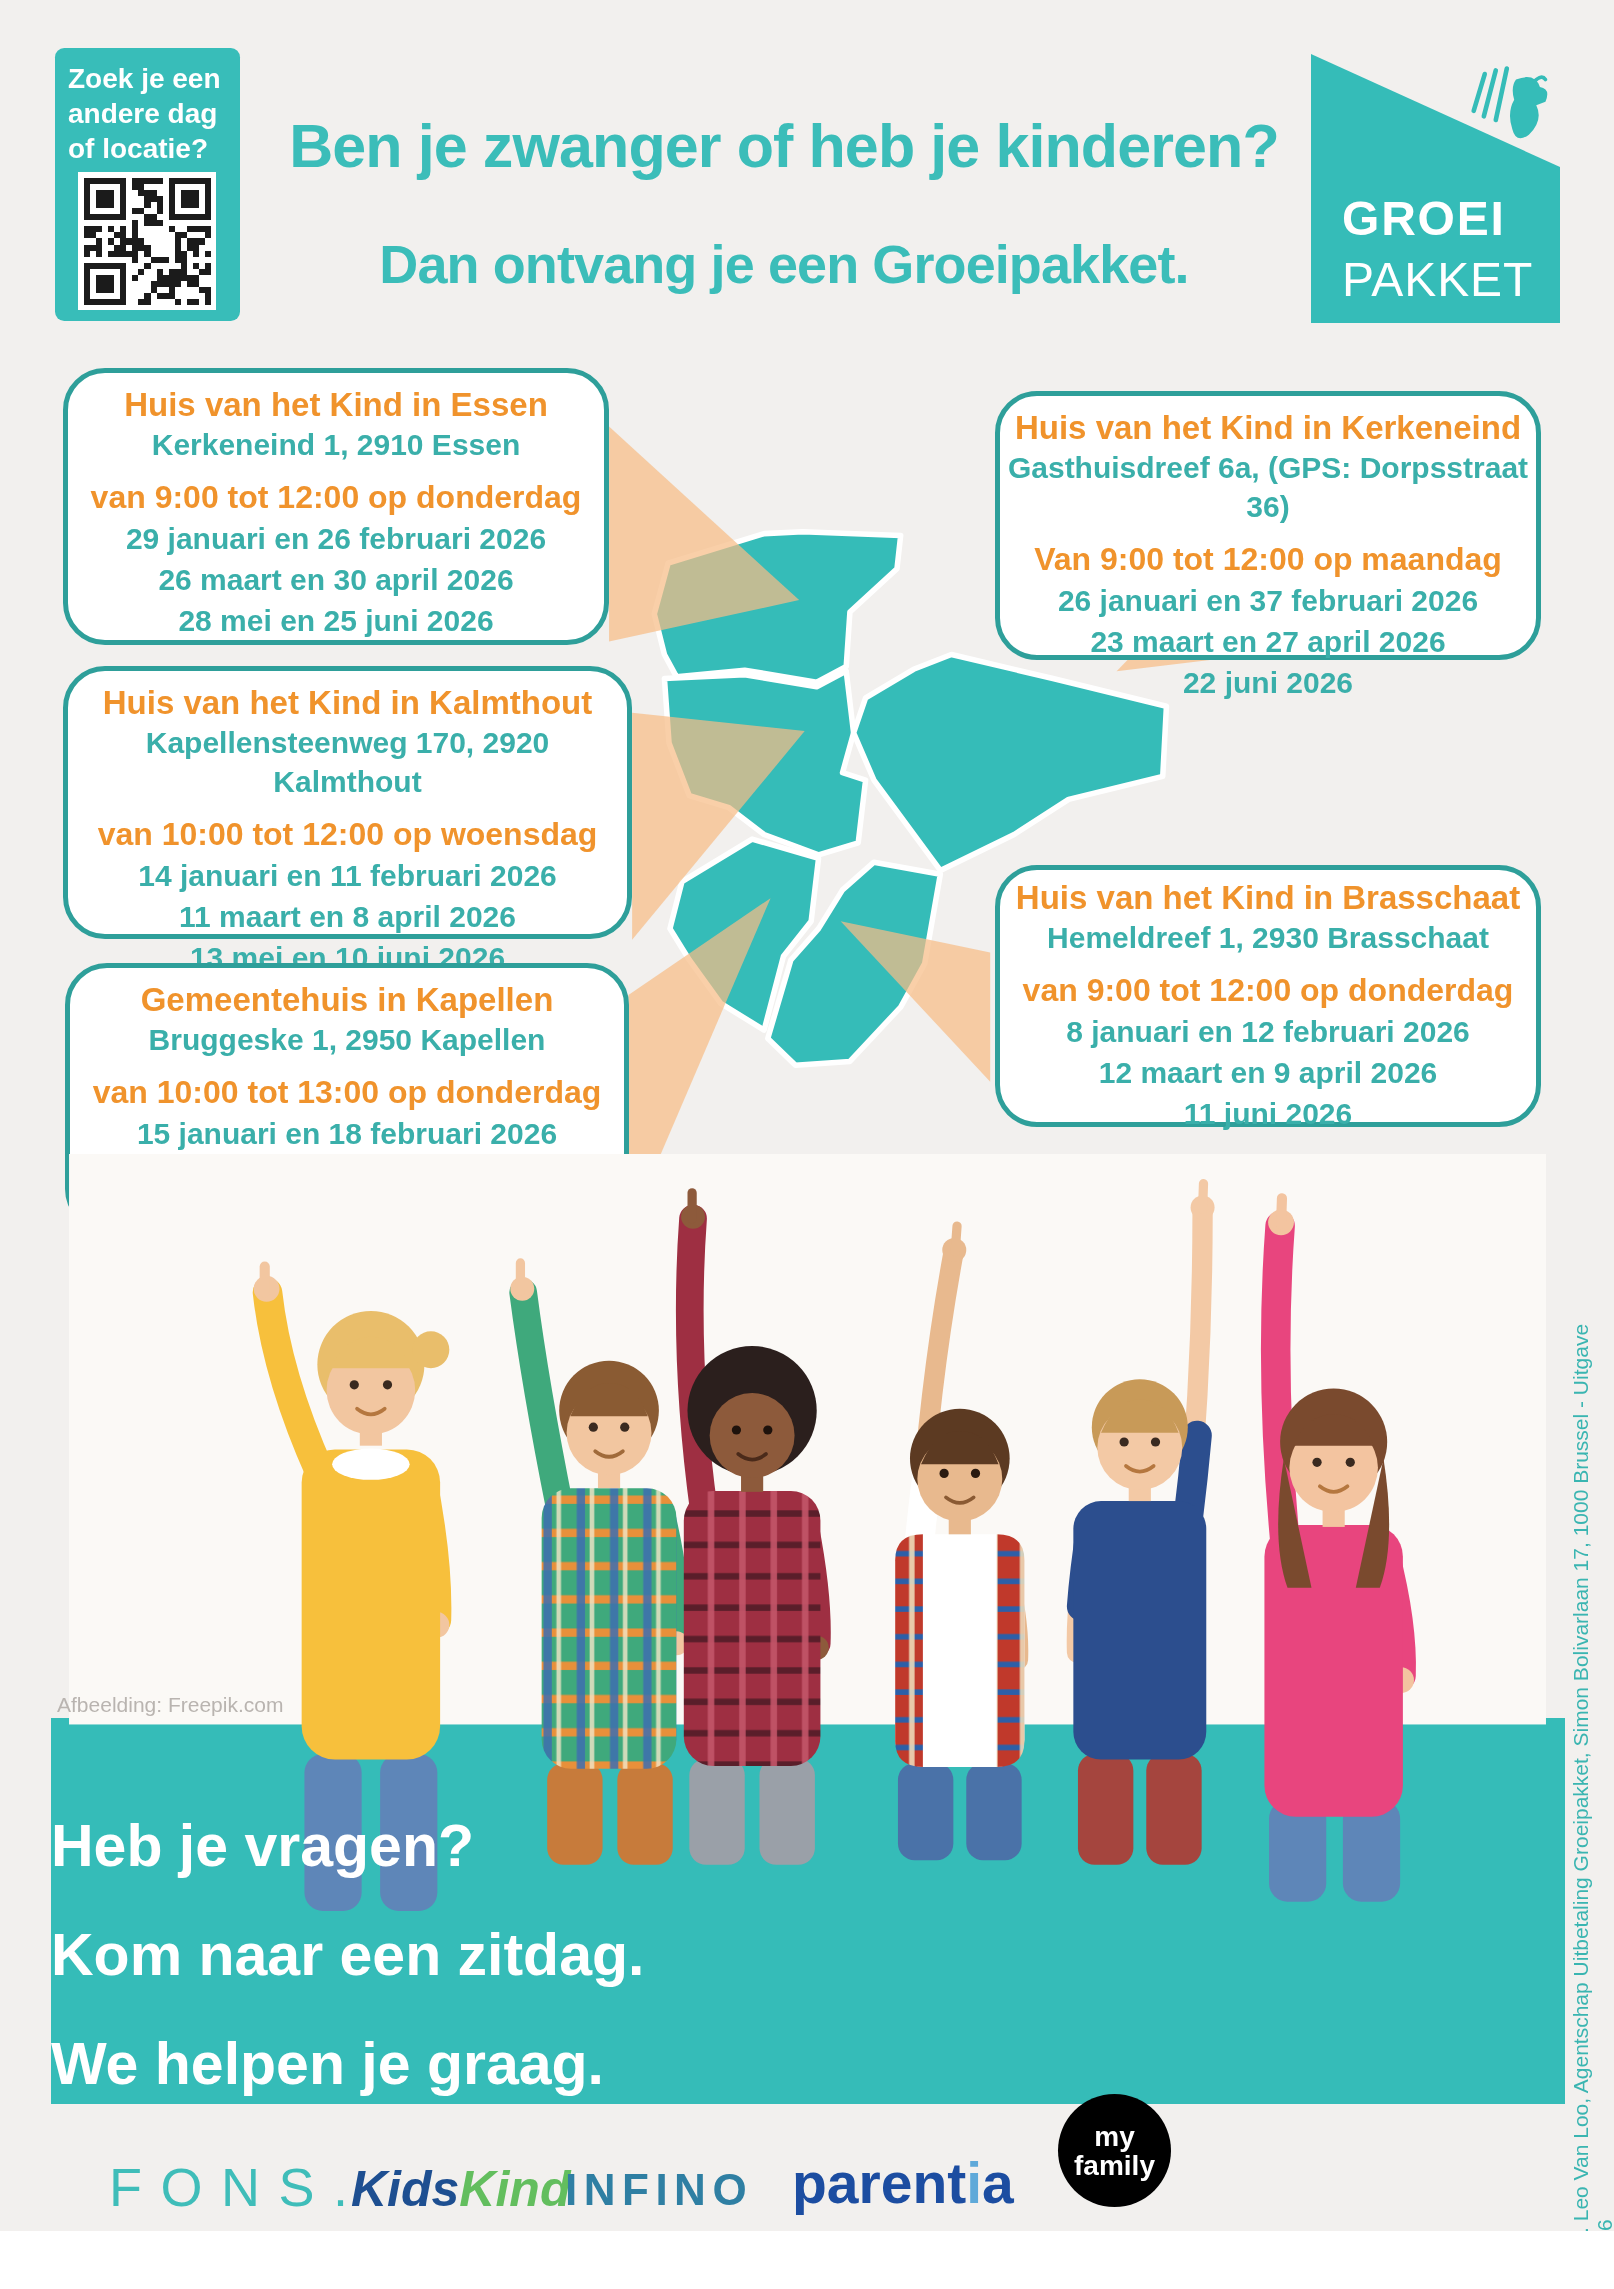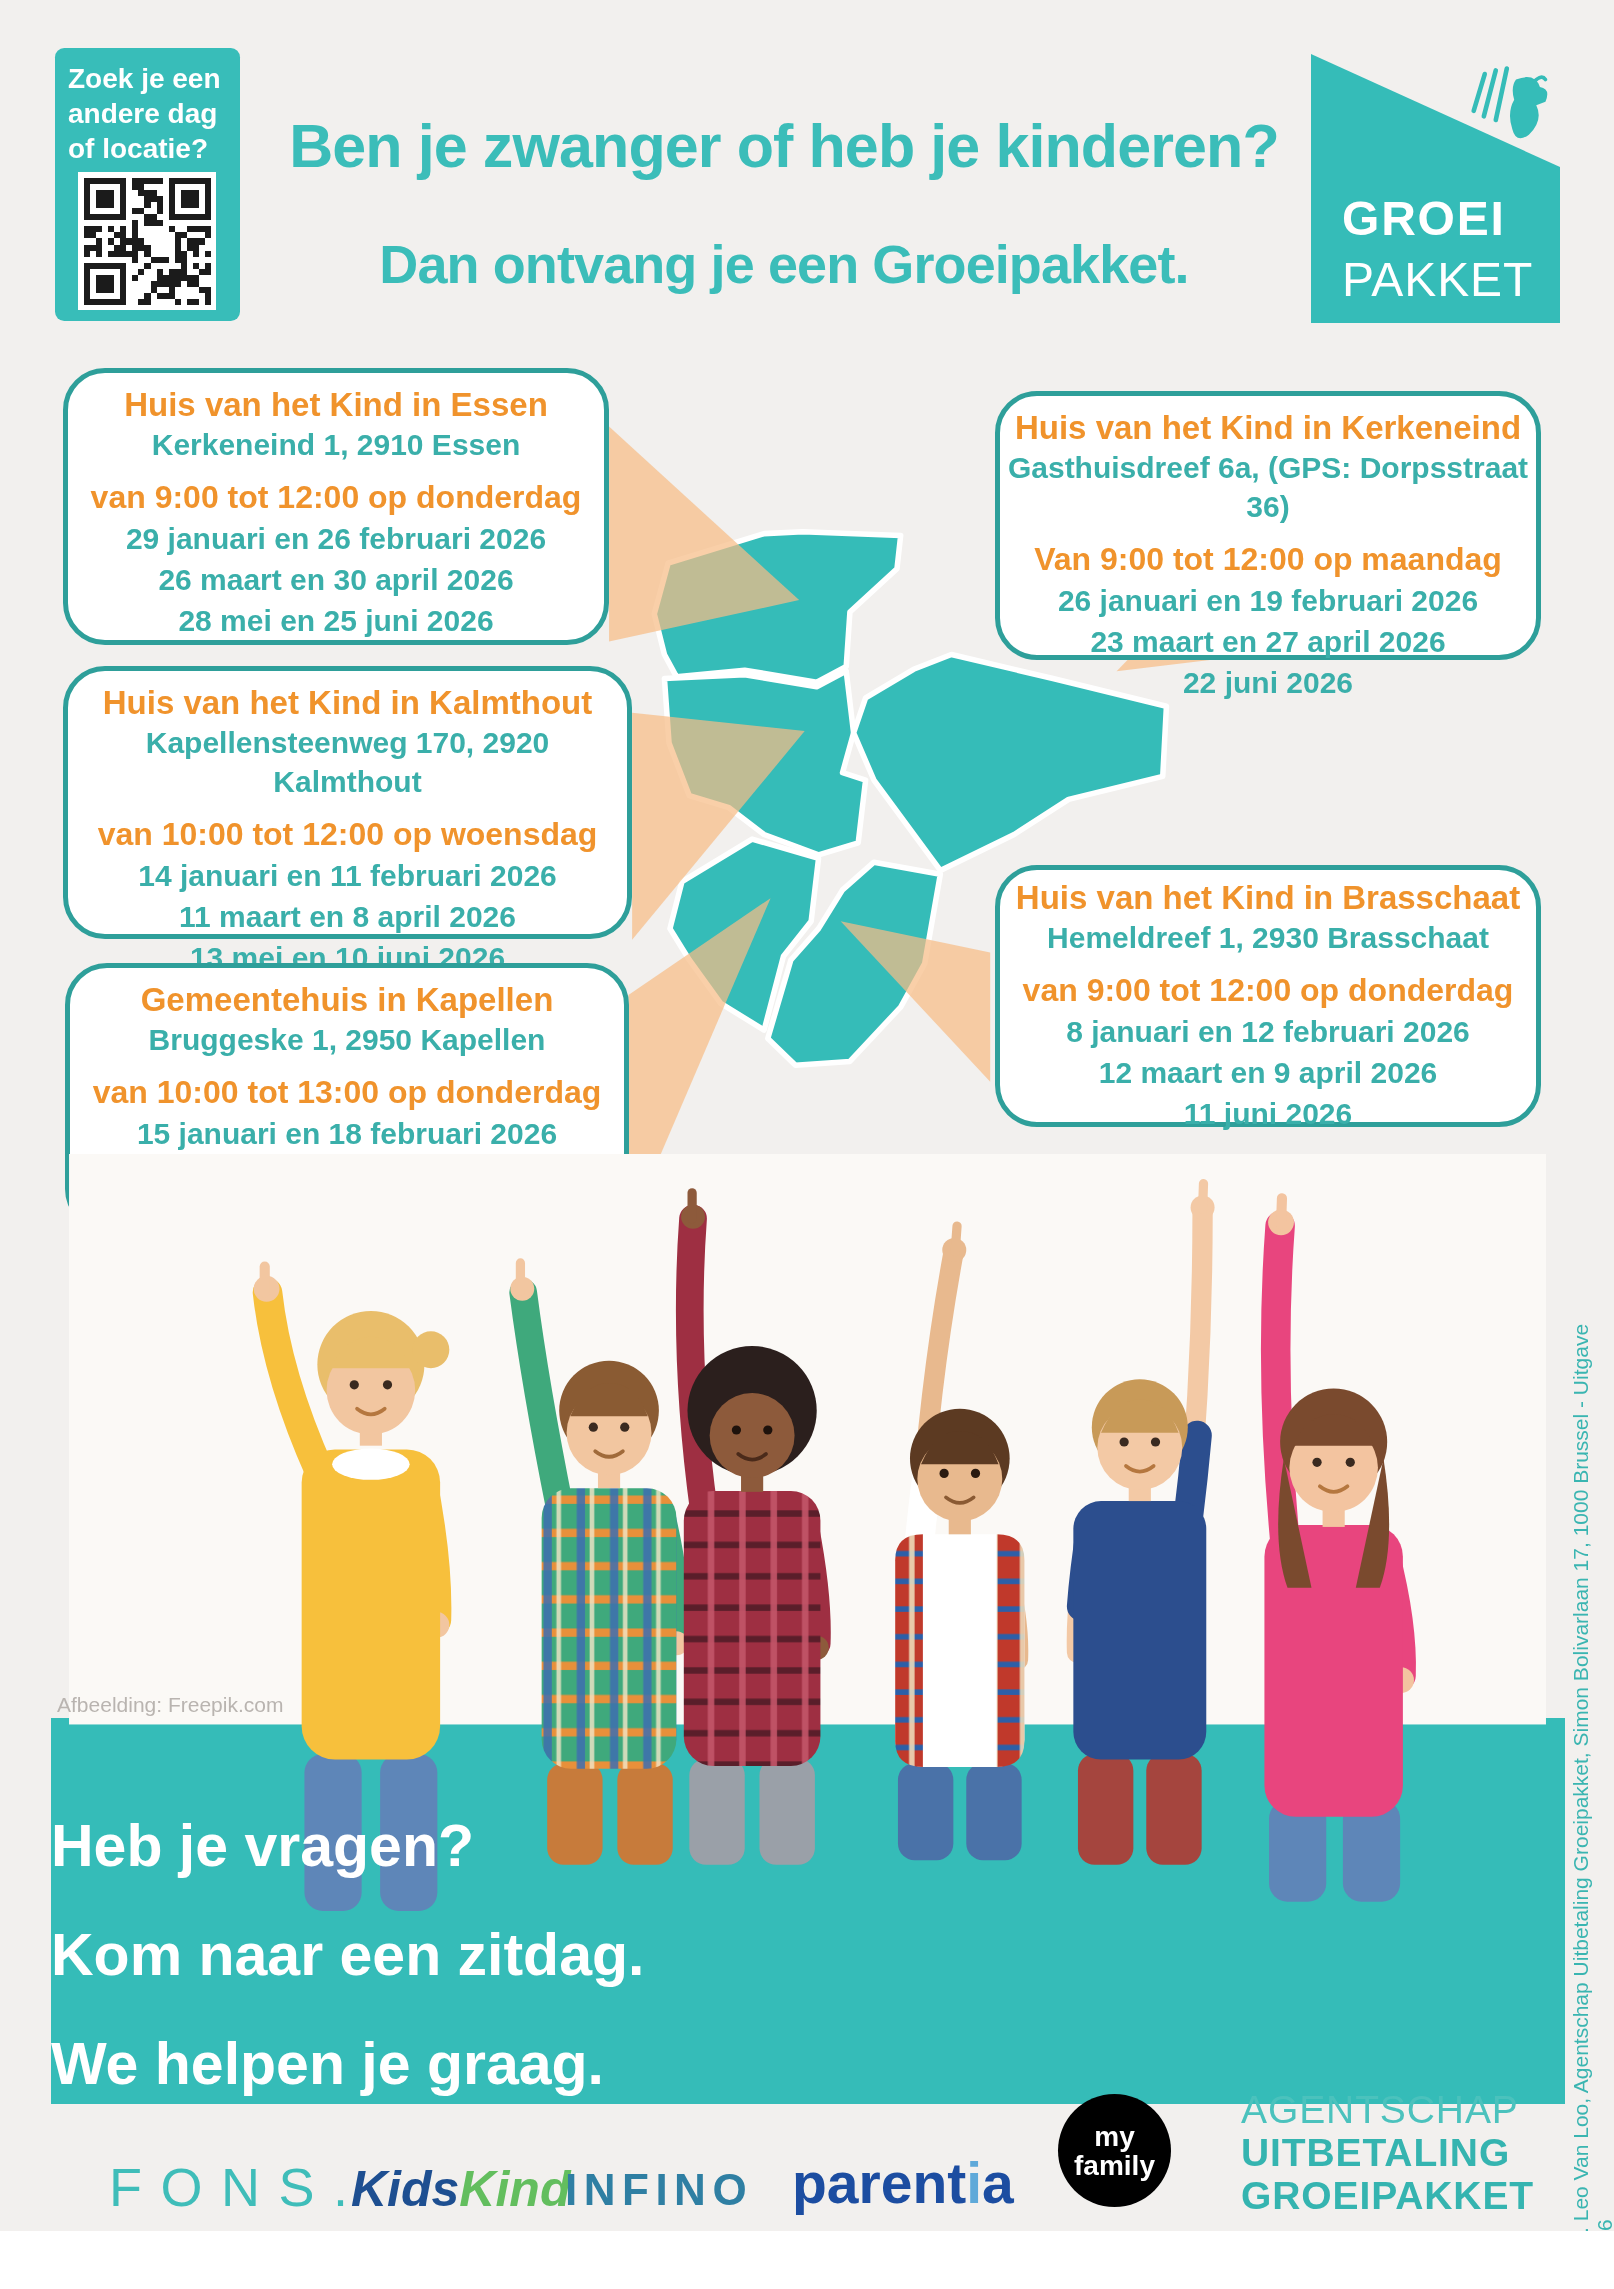--- a/index.html
+++ b/index.html
@@ -273,21 +273,21 @@
     <div class="ib-schedule">van 10:00 tot 13:00 op donderdag</div>
     <div class="ib-date">15 januari en 18 februari 2026</div>
     <div class="ib-date">19 maart 2026</div>
     <div class="ib-date">21 mei en 18 juni 2026</div>
   </div>
 
   <div class="abs infobox bx-wuustwezel">
     <div class="ib-title">Huis van het Kind in Kerkeneind</div>
     <div class="ib-address">Gasthuisdreef 6a, (GPS: Dorpsstraat 36)</div>
     <div class="ib-schedule">Van 9:00 tot 12:00 op maandag</div>
-    <div class="ib-date">26 januari en 19 februari 2026</div>
+    <div class="ib-date">26 januari en 37 februari 2026</div>
     <div class="ib-date">23 maart en 27 april 2026</div>
     <div class="ib-date">22 juni 2026</div>
   </div>
 
   <div class="abs infobox bx-brasschaat">
     <div class="ib-title">Huis van het Kind in Brasschaat</div>
     <div class="ib-address">Hemeldreef 1, 2930 Brasschaat</div>
     <div class="ib-schedule">van 9:00 tot 12:00 op donderdag</div>
     <div class="ib-date">8 januari en 12 februari 2026</div>
     <div class="ib-date">12 maart en 9 april 2026</div>
@@ -443,22 +443,17 @@
   <div class="abs bottom-strip"></div>
 
   <div class="abs lg-fons">FONS.</div>
   <div class="abs lg-kidslife"><span class="kl-kids">Kids</span><span class="kl-life">Kind</span></div>
   <div class="abs lg-infino">INFINO</div>
   <div class="abs lg-parentia"><span>parent</span><span class="pr-i">i</span><span>a</span></div>
   <div class="abs lg-myfamily">
     <div>my</div>
     <div>family</div>
   </div>
-  <div class="abs lg-agency">
-    <div class="ag-1">AGENTSCHAP</div>
-    <div class="ag-2">UITBETALING</div>
-    <div class="ag-3">GROEIPAKKET</div>
-  </div>
 
   <div class="abs colofon">V.U. Leo Van Loo, Agentschap Uitbetaling Groeipakket, Simon Bolivarlaan 17, 1000 Brussel - Uitgave 2026</div>
 
 </div>
 
 
 </body></html>

